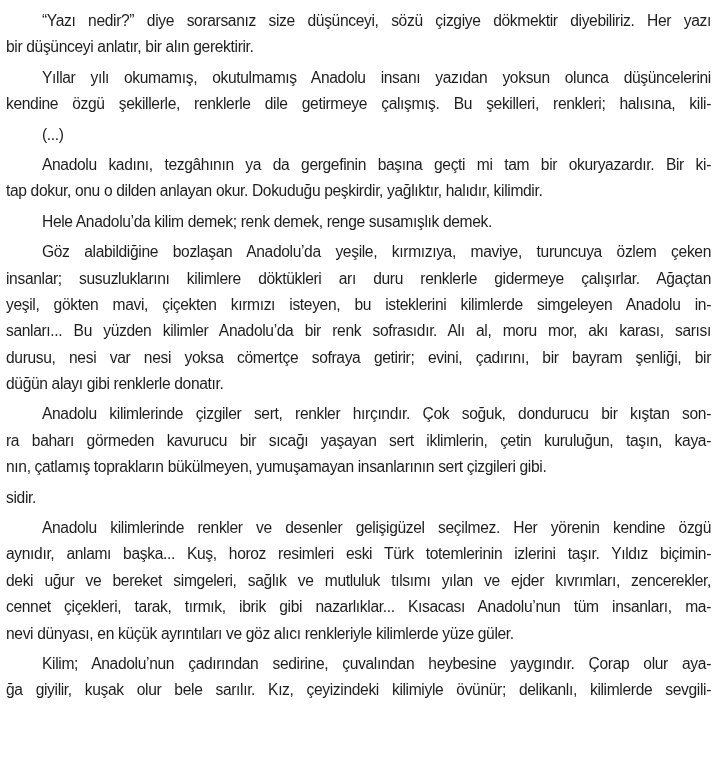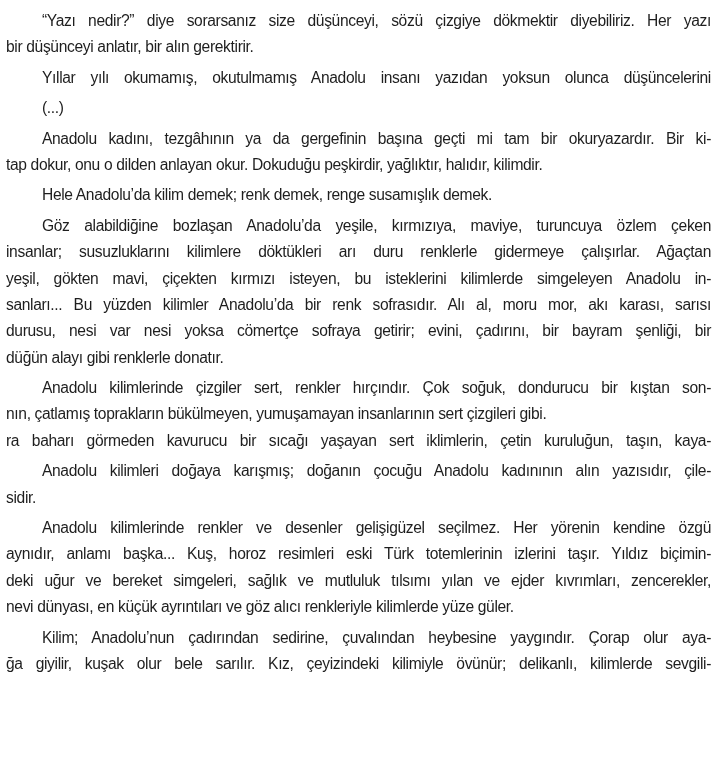--- a/index.html
+++ b/index.html
@@ -33,20 +33,21 @@
 
 <div class="page">
 
   <div class="para">
     <span class="line first">“Yazı nedir?” diye sorarsanız size düşünceyi, sözü çizgiye dökmektir diyebiliriz. Her yazı</span>
     <span class="line last">bir düşünceyi anlatır, bir alın gerektirir.</span>
   </div>
 
   <div class="para">
     <span class="line first">Yıllar yılı okumamış, okutulmamış Anadolu insanı yazıdan yoksun olunca düşüncelerini</span>
+    <span class="line">kendine özgü şekillerle, renklerle dile getirmeye çalışmış. Bu şekilleri, renkleri; halısına, kili-</span>
   </div>
 
   <div class="para">
     <span class="line first last">(...)</span>
   </div>
 
   <div class="para">
     <span class="line first">Anadolu kadını, tezgâhının ya da gergefinin başına geçti mi tam bir okuryazardır. Bir ki-</span>
     <span class="line last">tap dokur, onu o dilden anlayan okur. Dokuduğu peşkirdir, yağlıktır, halıdır, kilimdir.</span>
   </div>
@@ -59,33 +60,33 @@
     <span class="line first">Göz alabildiğine bozlaşan Anadolu’da yeşile, kırmızıya, maviye, turuncuya özlem çeken</span>
     <span class="line">insanlar; susuzluklarını kilimlere döktükleri arı duru renklerle gidermeye çalışırlar. Ağaçtan</span>
     <span class="line">yeşil, gökten mavi, çiçekten kırmızı isteyen, bu isteklerini kilimlerde simgeleyen Anadolu in-</span>
     <span class="line">sanları... Bu yüzden kilimler Anadolu’da bir renk sofrasıdır. Alı al, moru mor, akı karası, sarısı</span>
     <span class="line">durusu, nesi var nesi yoksa cömertçe sofraya getirir; evini, çadırını, bir bayram şenliği, bir</span>
     <span class="line last">düğün alayı gibi renklerle donatır.</span>
   </div>
 
   <div class="para">
     <span class="line first">Anadolu kilimlerinde çizgiler sert, renkler hırçındır. Çok soğuk, dondurucu bir kıştan son-</span>
+    <span class="line">ra baharı görmeden kavurucu bir sıcağı yaşayan sert iklimlerin, çetin kuruluğun, taşın, kaya-</span>
     <span class="line last">nın, çatlamış toprakların bükülmeyen, yumuşamayan insanlarının sert çizgileri gibi.</span>
-    <span class="line">ra baharı görmeden kavurucu bir sıcağı yaşayan sert iklimlerin, çetin kuruluğun, taşın, kaya-</span>
   </div>
 
   <div class="para">
-    <span class="line first">Anadolu kilimleri doğaya karışmış; doğanın çocuğu Anadolu kadınının alın yazısıdır, çile-</span>
     <span class="line last">sidir.</span>
   </div>
 
   <div class="para">
     <span class="line first">Anadolu kilimlerinde renkler ve desenler gelişigüzel seçilmez. Her yörenin kendine özgü</span>
     <span class="line">aynıdır, anlamı başka... Kuş, horoz resimleri eski Türk totemlerinin izlerini taşır. Yıldız biçimin-</span>
     <span class="line">deki uğur ve bereket simgeleri, sağlık ve mutluluk tılsımı yılan ve ejder kıvrımları, zencerekler,</span>
+    <span class="line">cennet çiçekleri, tarak, tırmık, ibrik gibi nazarlıklar... Kısacası Anadolu’nun tüm insanları, ma-</span>
     <span class="line last">nevi dünyası, en küçük ayrıntıları ve göz alıcı renkleriyle kilimlerde yüze güler.</span>
   </div>
 
   <div class="para">
     <span class="line first">Kilim; Anadolu’nun çadırından sedirine, çuvalından heybesine yaygındır. Çorap olur aya-</span>
     <span class="line">ğa giyilir, kuşak olur bele sarılır. Kız, çeyizindeki kilimiyle övünür; delikanlı, kilimlerde sevgili-</span>
 
   </div>
 
 </div>

